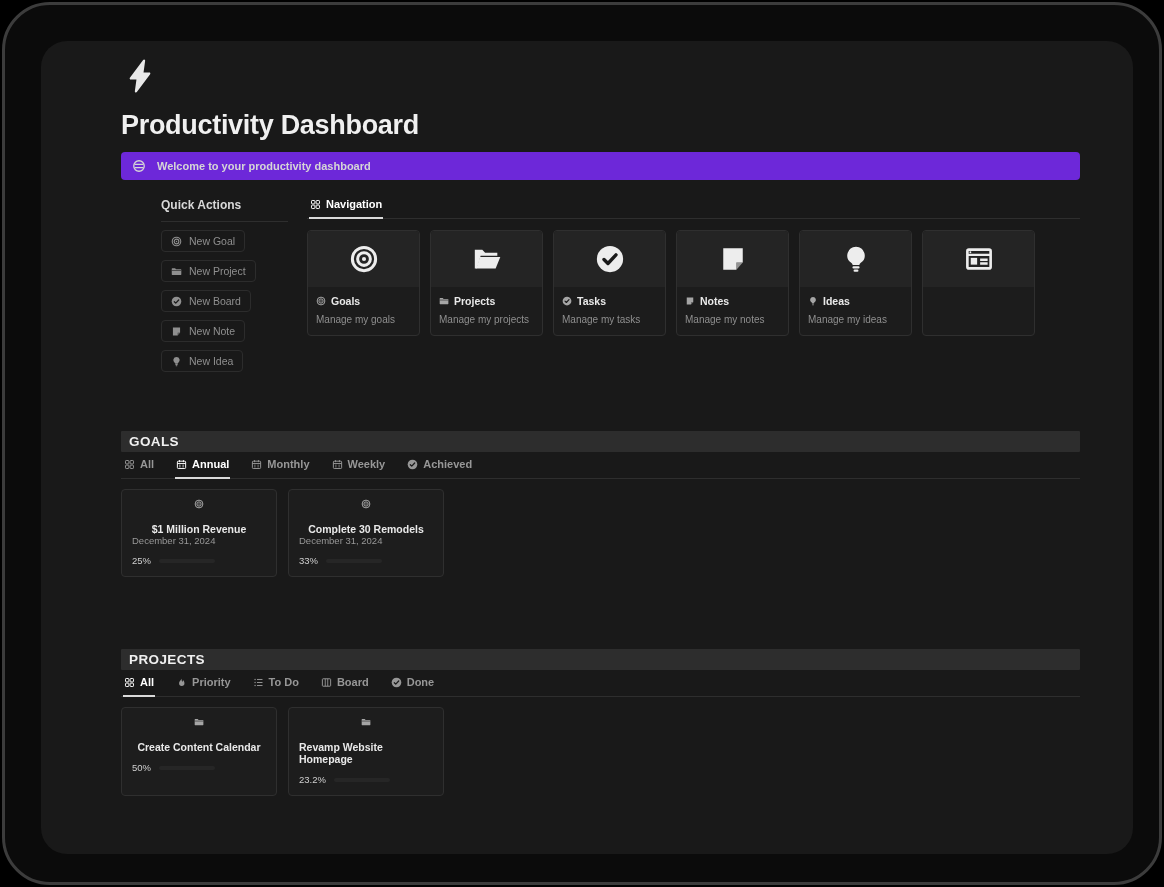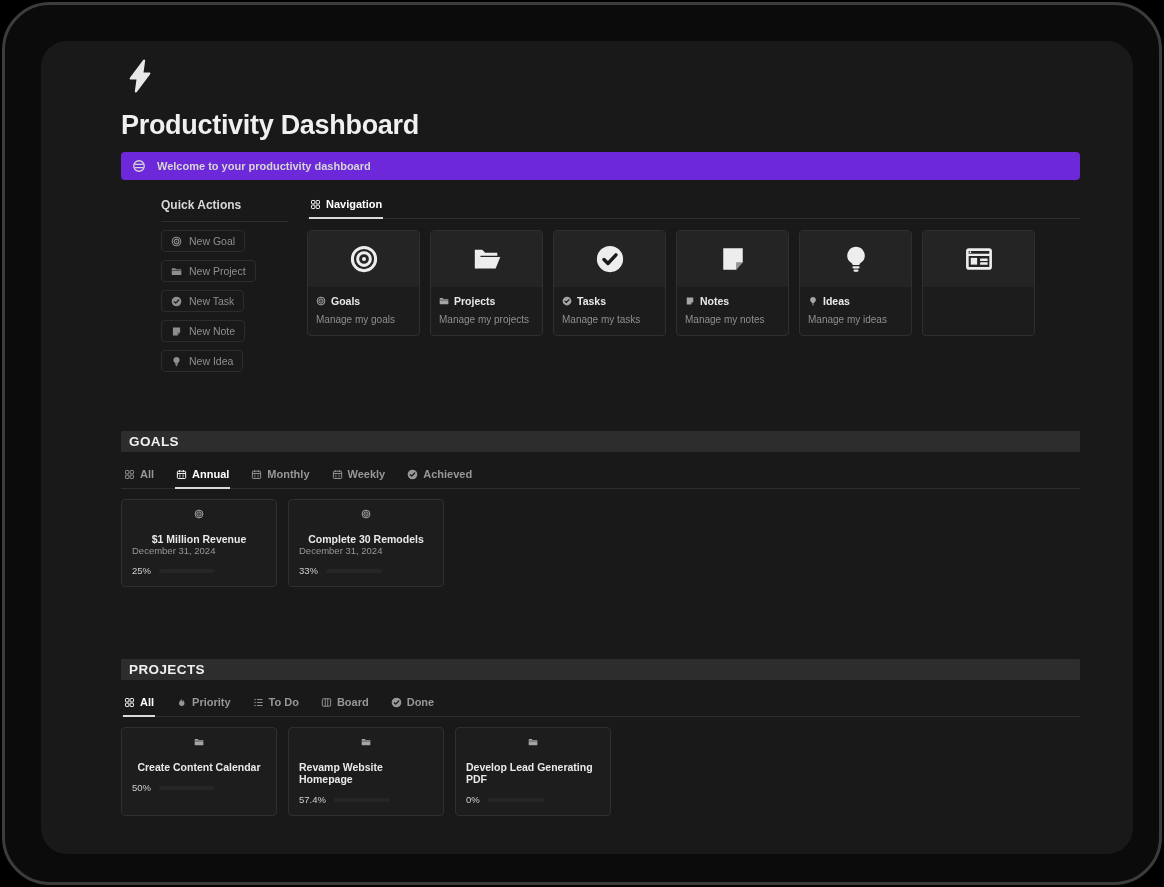--- a/index.html
+++ b/index.html
@@ -40,21 +40,21 @@
     background:#1c1c1c;cursor:pointer;}
   .navcard-icon{height:56px;background:#242424;display:flex;align-items:center;justify-content:center;color:#ededed;}
   .navcard-icon .big{width:30px;height:30px;}
   .navcard-body{padding:8px 8px 10px 8px;}
   .navcard-title{display:flex;align-items:center;gap:5px;font-size:10.5px;font-weight:700;color:#e9e9e9;}
   .navcard-title .ic{width:10px;height:10px;color:#a5a5a5;flex:none;}
   .navcard-sub{font-size:10px;color:#8f8f8f;margin-top:7px;}
 
   .section-bar{background:#2d2d2d;color:#f0f0f0;font-weight:700;font-size:13.5px;
     height:21px;line-height:21px;padding:0 8px;border-radius:1px;letter-spacing:.4px;}
-  .sec-tabs{margin-top:13px;}
+  .sec-tabs{margin-top:3px;}
 
   .gcards{display:flex;gap:11px;margin-top:10px;}
   .gcard{width:156px;flex:none;box-sizing:border-box;border:1px solid #2f2f2f;background:#1d1d1d;
     border-radius:4px;padding:9px 10px 10px 10px;cursor:pointer;}
   .gcard-title{display:flex;align-items:center;gap:14px;font-size:10.5px;font-weight:700;color:#e9e9e9;flex-direction:column;}
   .gcard-title .ic{width:10px;height:10px;color:#a5a5a5;flex:none;}
   .gcard-date{font-size:9.5px;color:#989898;}
   .prog{display:flex;align-items:center;gap:8px;margin-top:9px;}
   .prog-label{font-size:9.5px;color:#cfcfcf;}
   .pbar{width:56px;height:4px;background:#262626;border-radius:2px;overflow:hidden;}
@@ -174,21 +174,21 @@
           <div class="qa-btn">
             <svg class="ic">
                 <use href="#i-folder"></use>
               </svg>
             <span>New Project</span>
           </div>
           <div class="qa-btn">
             <svg class="ic">
                 <use href="#i-check-circle"></use>
               </svg>
-            <span>New Task</span>
+            <span>New Board</span>
           </div>
           <div class="qa-btn">
             <svg class="ic">
                 <use href="#i-note"></use>
               </svg>
             <span>New Note</span>
           </div>
           <div class="qa-btn">
             <svg class="ic">
                 <use href="#i-bulb"></use>
@@ -419,34 +419,22 @@
             </div>
           </div>
           <div class="gcard">
             <div class="gcard-title">
                 <svg class="ic">
                   <use href="#i-folder"></use>
                 </svg>
                 <span>Revamp Website Homepage</span>
               </div>
             <div class="prog">
-              <span class="prog-label">57.4%</span>
+              <span class="prog-label">23.2%</span>
               <span class="pbar"><span class="pfill" style="width: 28.6%;"></span></span>
-            </div>
-          </div>
-          <div class="gcard">
-            <div class="gcard-title">
-                <svg class="ic">
-                  <use href="#i-folder"></use>
-                </svg>
-                <span>Develop Lead Generating PDF</span>
-              </div>
-            <div class="prog">
-              <span class="prog-label">0%</span>
-              <span class="pbar"><span class="pfill" style="width: 0%;"></span></span>
             </div>
           </div>
         </div>
       </div>
 
       
       <div class="mt73">
         <div class="section-bar">TASKS</div>
 
       </div>

